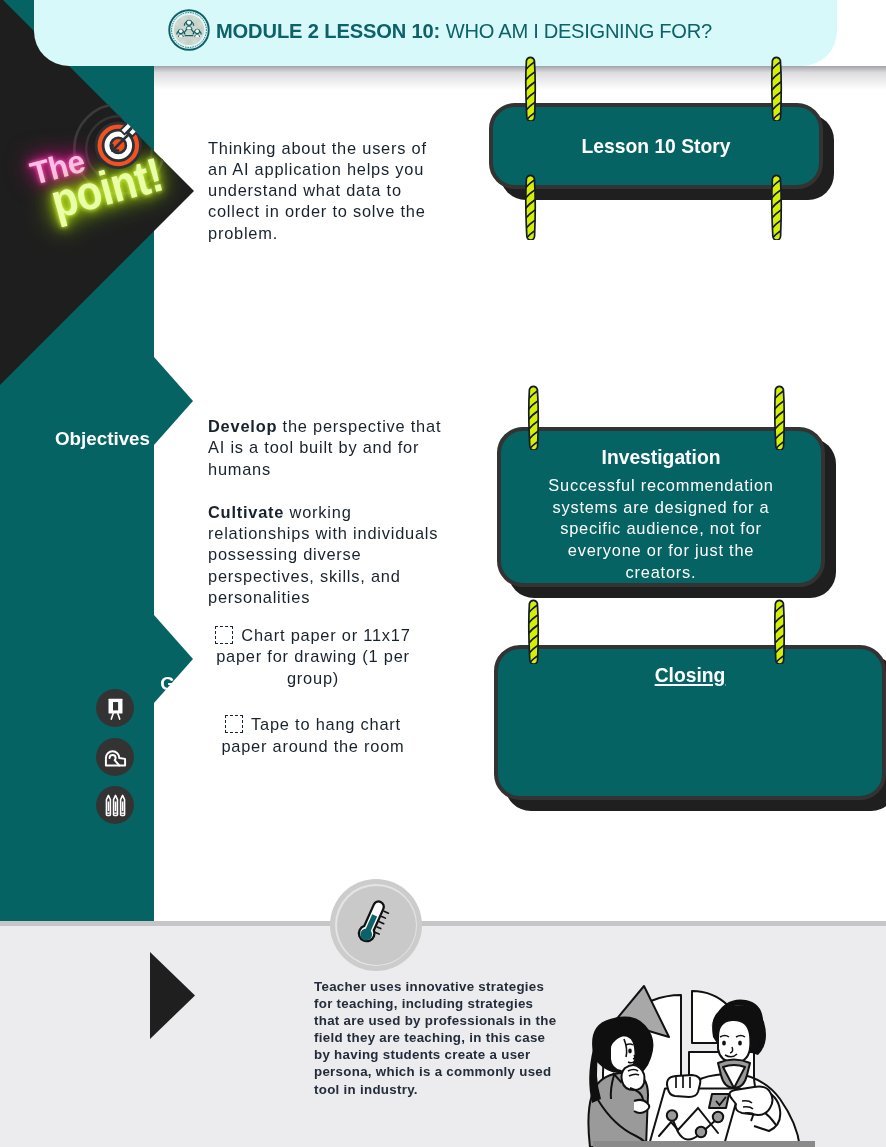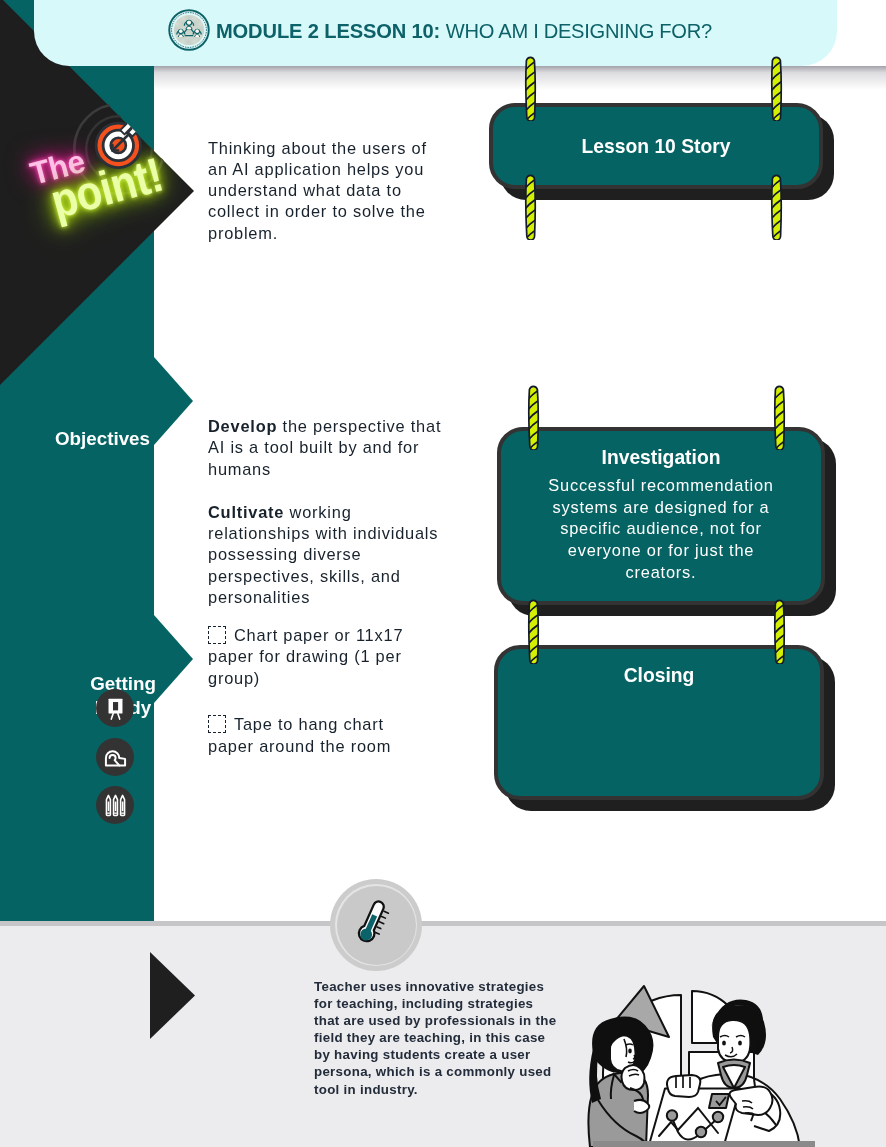--- a/index.html
+++ b/index.html
@@ -66,54 +66,54 @@
   .sec-arrow { position:absolute; left:154px; background:#066363; z-index:2; }
   .sec-label { position:absolute; color:#fff; font-weight:700; font-size:18.8px; line-height:24.2px;
      text-align:center; letter-spacing:0px; z-index:3;margin-top:40px; }
 
   .obj-arrow { top:357px; width:39px; height:88px;
      clip-path:polygon(0 0, 0 100%, 100% 50%); }
   .obj-label { left:0px; top:387px; width:205px; }
 
   .gr-arrow { top:615px; width:39px; height:88px;
      clip-path:polygon(0 0, 0 100%, 100% 50%); }
-  .gr-label { left:12px; top:632px; width:222px; }
+  .gr-label { left:4px; top:632px; width:222px;text-align:right; }
 
   
   .obj-list { position:absolute; left:208px; top:380px; width:240px; font-size:16.4px; line-height:21.3px;
      color:#18222c; letter-spacing:.78px;margin-top:36px; }
   .obj-list p { margin-bottom:22px; }
   .obj-list b { font-weight:700; }
 
   
   .gr-icons { position:absolute; left:96px; top:689px; width:38px; z-index:3; }
   .gr-icon { width:38px; height:38px; border-radius:50%; background:#333333; margin-bottom:10.5px;
      display:flex; align-items:center; justify-content:center; }
 
   
   .gr-list { position:absolute; left:208px; top:625px; width:210px; font-size:16.4px; line-height:21.3px;
-     color:#18222c; letter-spacing:.78px; }
+     color:#18222c; letter-spacing:.78px;text-align:center; }
   .gr-list p { margin-bottom:25.5px; position:relative; padding-left:0; }
   .chk { display:inline-block; width:18px; height:18px; border:1.7px dashed #18222c; margin-right:8px;
      vertical-align:-3px; }
 
 
   
   .card { position:absolute; left:489px; width:334px; background:#066363; border:4px solid #333333;
      border-radius:26px; z-index:4; color:#fff; text-align:center;
      box-shadow:11px 11px 0 0 #1f1f1f; }
   .card-title { font-weight:700; font-size:20.2px; letter-spacing:0px; line-height:24px;
      transform:scaleX(.955); padding-top:14px; }
   .card-body { font-size:16.4px; letter-spacing:.78px; line-height:21.7px; margin-top:6px;
      padding:0 35.5px; }
   .c1 { top:103px; left:489px; width:334px; height:86px; display:flex; align-items:center; justify-content:center; }
   .c1 .card-title { padding-top:0; width:100%; }
   .c2 { top:220px; left:494px; width:330px; height:178px; }
-  .c3 { top:427px; left:497px; width:328px; height:178px; }
-  .c4 { top:645px; left:494px; width:330px; height:155px; }
+  .c3 { top:427px; left:497px; width:328px; height:160px; }
+  .c4 { top:645px; left:494px; width:392px; height:155px;text-decoration:underline; }
 
   .rope { position:absolute; width:13px; z-index:7; }
   .rope svg { display:block; width:100%; height:100%; }
 
 
   
   .ti-circle-outer { position:absolute; left:330px; top:879px; width:92px; height:92px;
      border-radius:50%; background:#cccccc; z-index:4; }
   .ti-circle-mid { position:absolute; left:335px; top:884px; width:82px; height:82px;
      border-radius:50%; background:#e4e4e4; z-index:5; }

